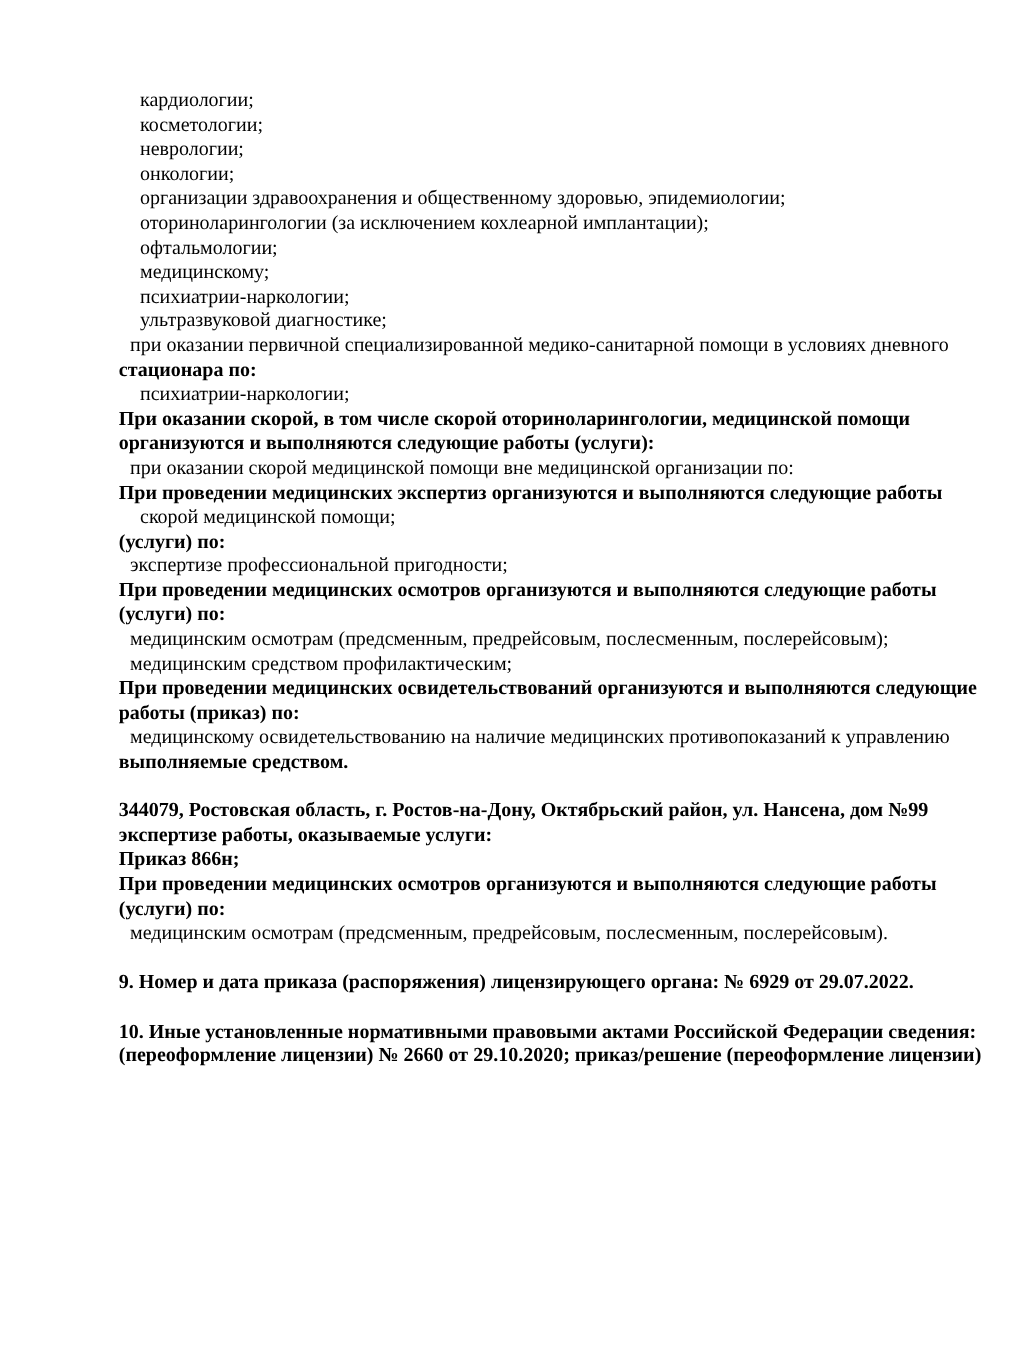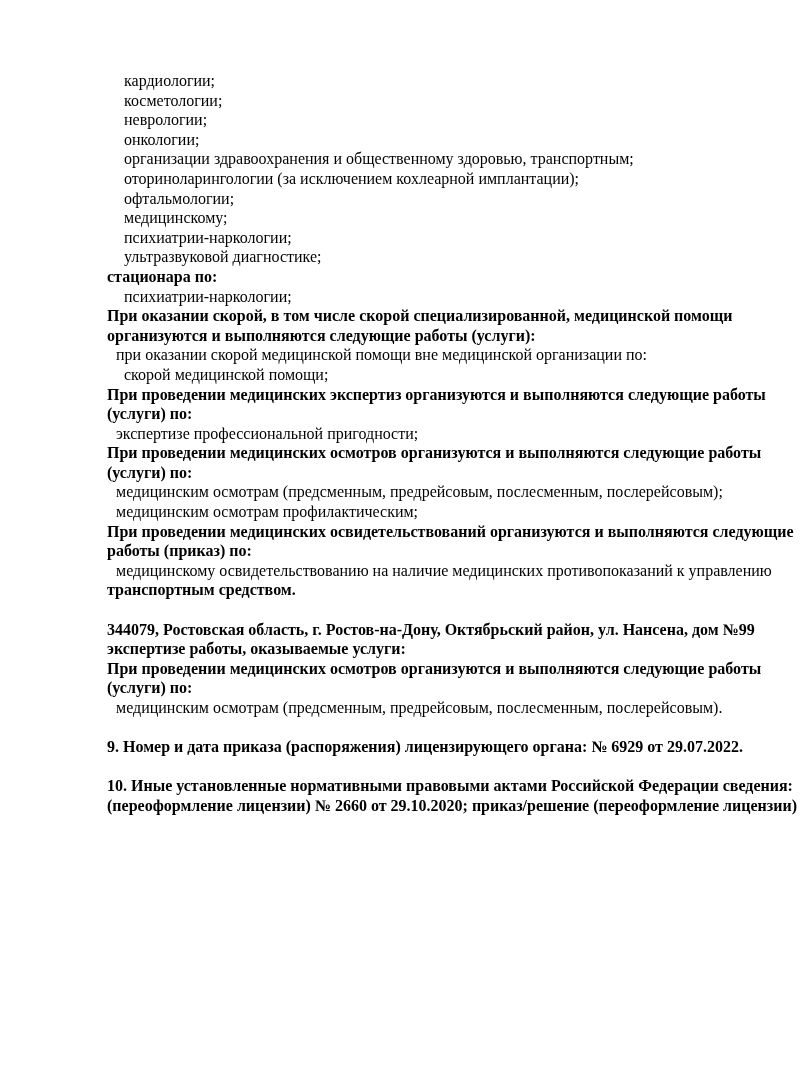--- a/index.html
+++ b/index.html
@@ -15,65 +15,66 @@
     overflow: hidden;
     box-sizing: border-box;
     padding: 71px 40px 0 95px;
   }
   .doc-text {
     font-family: "Liberation Serif", "DejaVu Serif", serif;
     font-size: 16px;
     line-height: 19.6px;
     color: #000000;
     letter-spacing: 0;
-    margin-left: 12px;
   }
   .line {
     white-space: pre;
     height: 19.6px;
   }
   .indent-0 { padding-left: 0; font-weight: bold; }
   .indent-1 { padding-left: 9px; }
   .indent-2 { padding-left: 17px; }
 </style>
 </head>
 <body>
 
 <div class="page">
   <div class="doc-text">
       <div class="line indent-2">кардиологии;</div>
       <div class="line indent-2">косметологии;</div>
       <div class="line indent-2">неврологии;</div>
       <div class="line indent-2">онкологии;</div>
-      <div class="line indent-2">организации здравоохранения и общественному здоровью, транспортным;</div>
+      <div class="line indent-2">организации здравоохранения и общественному здоровью, эпидемиологии;</div>
       <div class="line indent-2">оториноларингологии (за исключением кохлеарной имплантации);</div>
       <div class="line indent-2">офтальмологии;</div>
       <div class="line indent-2">медицинскому;</div>
       <div class="line indent-2">психиатрии-наркологии;</div>
       <div class="line indent-2">ультразвуковой диагностике;</div>
+      <div class="line indent-1">при оказании первичной специализированной медико-санитарной помощи в условиях дневного</div>
       <div class="line indent-0">стационара по:</div>
       <div class="line indent-2">психиатрии-наркологии;</div>
-      <div class="line indent-0">При оказании скорой, в том числе скорой специализированной, медицинской помощи</div>
+      <div class="line indent-0">При оказании скорой, в том числе скорой оториноларингологии, медицинской помощи</div>
       <div class="line indent-0">организуются и выполняются следующие работы (услуги):</div>
       <div class="line indent-1">при оказании скорой медицинской помощи вне медицинской организации по:</div>
+      <div class="line indent-0">При проведении медицинских экспертиз организуются и выполняются следующие работы</div>
       <div class="line indent-2">скорой медицинской помощи;</div>
-      <div class="line indent-0">При проведении медицинских экспертиз организуются и выполняются следующие работы</div>
       <div class="line indent-0">(услуги) по:</div>
       <div class="line indent-1">экспертизе профессиональной пригодности;</div>
       <div class="line indent-0">При проведении медицинских осмотров организуются и выполняются следующие работы</div>
       <div class="line indent-0">(услуги) по:</div>
       <div class="line indent-1">медицинским осмотрам (предсменным, предрейсовым, послесменным, послерейсовым);</div>
-      <div class="line indent-1">медицинским осмотрам профилактическим;</div>
+      <div class="line indent-1">медицинским средством профилактическим;</div>
       <div class="line indent-0">При проведении медицинских освидетельствований организуются и выполняются следующие</div>
       <div class="line indent-0">работы (приказ) по:</div>
       <div class="line indent-1">медицинскому освидетельствованию на наличие медицинских противопоказаний к управлению</div>
-      <div class="line indent-0">транспортным средством.</div>
+      <div class="line indent-0">выполняемые средством.</div>
       <div class="line indent-0">&nbsp;</div>
       <div class="line indent-0">344079, Ростовская область, г. Ростов-на-Дону, Октябрьский район, ул. Нансена, дом №99</div>
       <div class="line indent-0">экспертизе работы, оказываемые услуги:</div>
+      <div class="line indent-0">Приказ 866н;</div>
       <div class="line indent-0">При проведении медицинских осмотров организуются и выполняются следующие работы</div>
       <div class="line indent-0">(услуги) по:</div>
       <div class="line indent-1">медицинским осмотрам (предсменным, предрейсовым, послесменным, послерейсовым).</div>
       <div class="line indent-0">&nbsp;</div>
       <div class="line indent-0">9. Номер и дата приказа (распоряжения) лицензирующего органа: № 6929 от 29.07.2022.</div>
       <div class="line indent-0">&nbsp;</div>
       <div class="line indent-0">10. Иные установленные нормативными правовыми актами Российской Федерации сведения:</div>
       <div class="line indent-0">(переоформление лицензии) № 2660 от 29.10.2020; приказ/решение (переоформление лицензии)</div>
     </div>
 </div>

